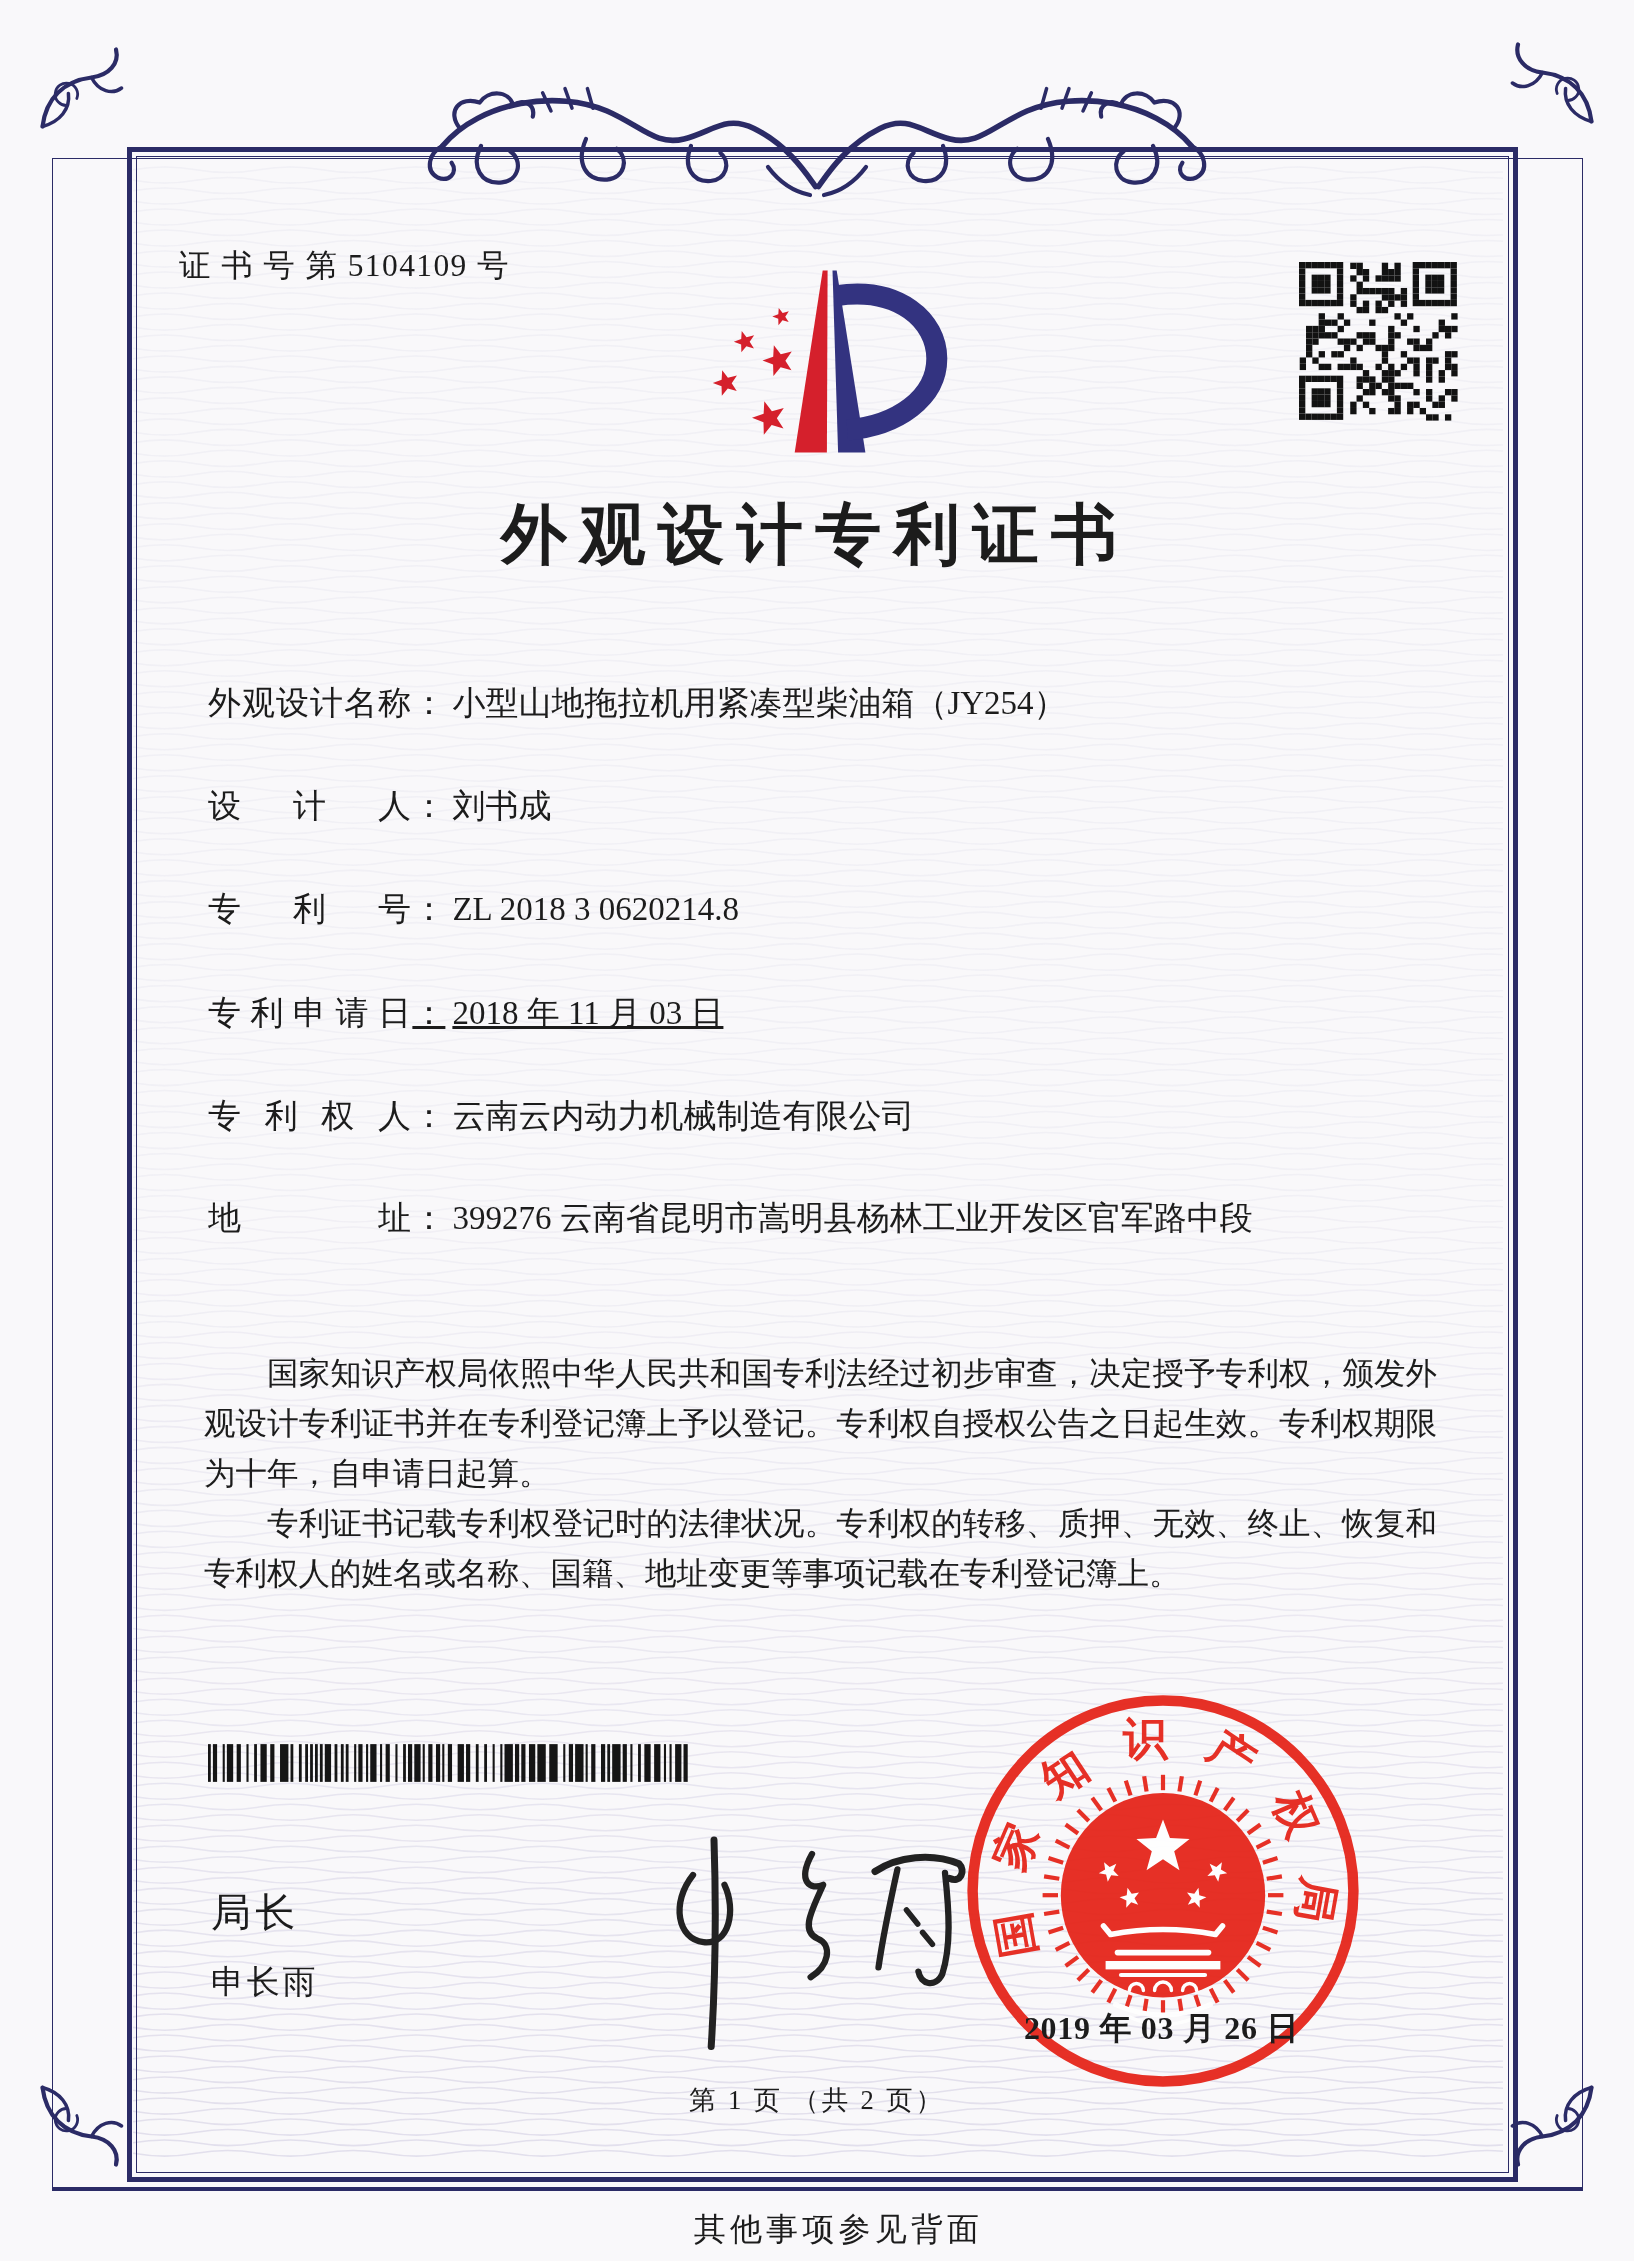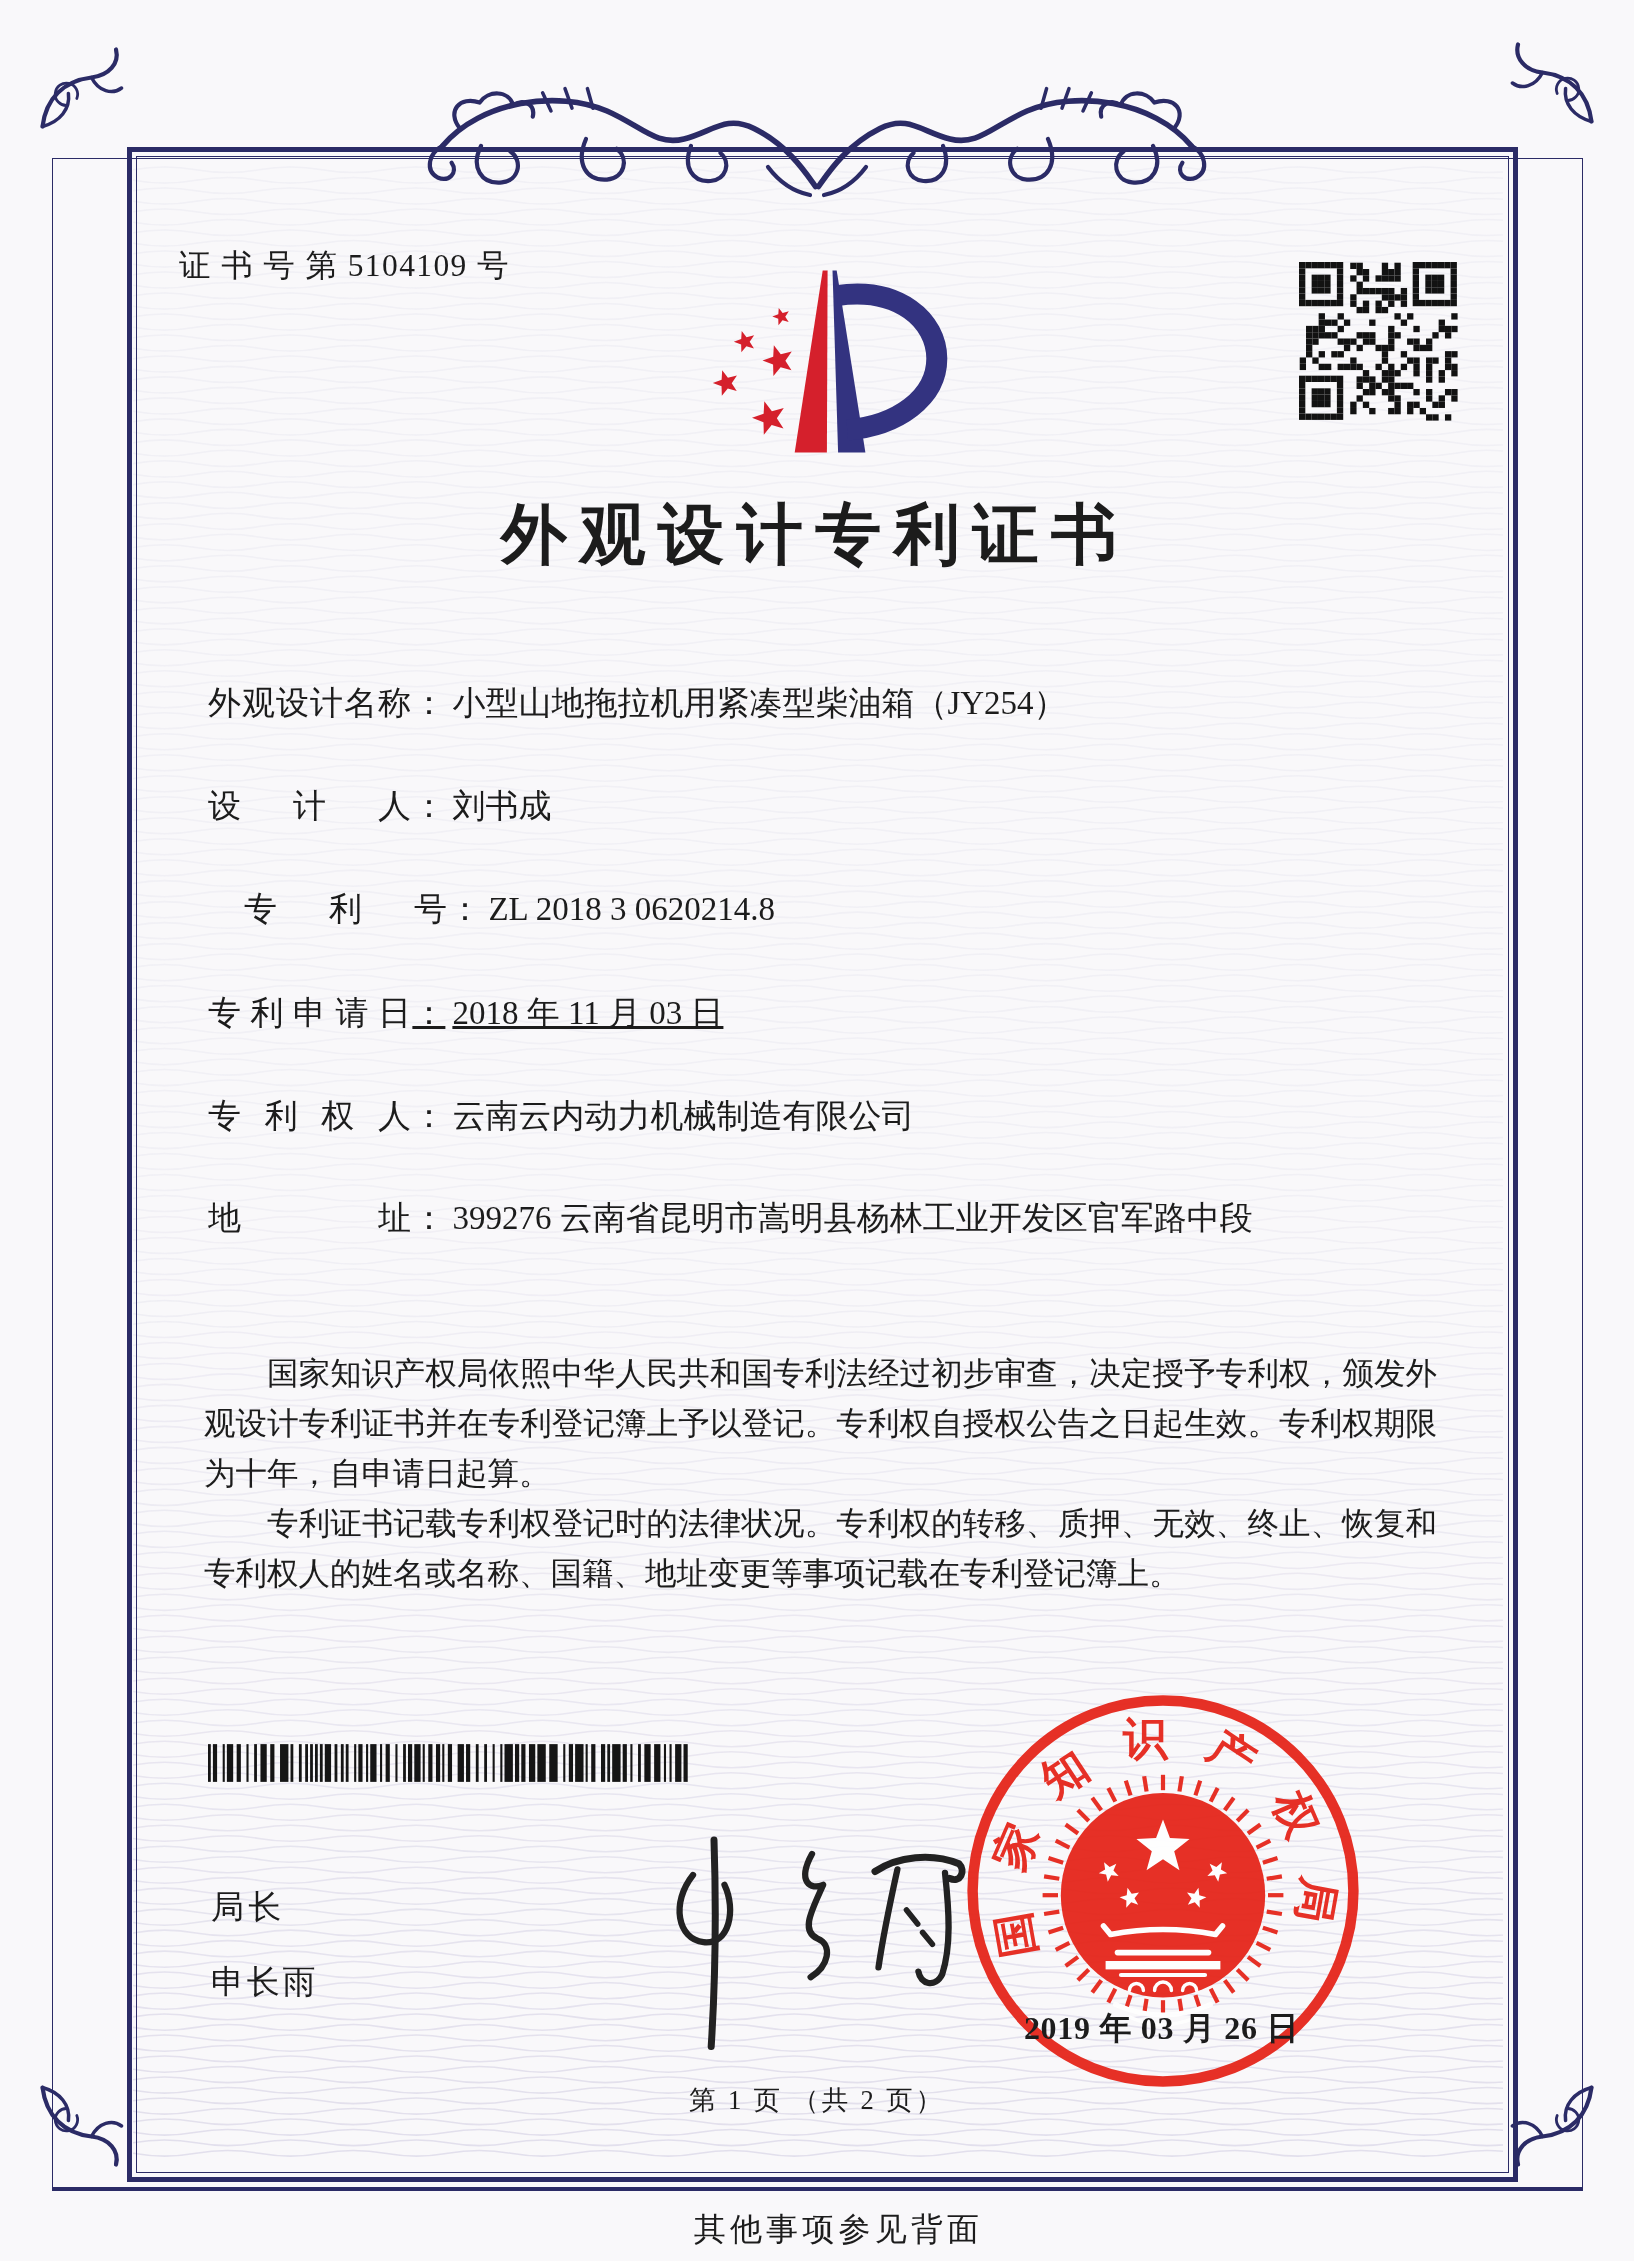--- a/index.html
+++ b/index.html
@@ -32,30 +32,30 @@
     left:0; right:16px; top:490px; text-align:center;
     font-size:66px; font-weight:700; letter-spacing:12.6px; text-indent:12.6px;
   }
   .field{left:208px; font-size:33px; white-space:nowrap;}
   .field .lbl{
     display:inline-block; width:203px; vertical-align:bottom;
     text-align:justify; text-align-last:justify;
   }
   .field .colon{margin-left:1.4px;}
   .field .val{margin-left:7px;}
-  .f0{top:681px;} .f1{top:784px;} .f2{top:887px;margin-left:36px;}
+  .f0{top:681px;} .f1{top:784px;} .f2{top:887px;}
   .f3{top:991px;text-decoration:underline;} .f4{top:1094px;} .f5{top:1196px;}
   .grant{left:208px; top:1300px; font-size:33px; white-space:nowrap;}
   .grant .pair2{position:absolute; left:617px; top:0; white-space:nowrap;}
   .paras{
     left:204px; top:1349px; width:1233px; font-size:31.5px; line-height:50px;
     text-align:justify;
   }
   .paras p{margin:0; text-indent:2em;}
-  .director-label{left:211px; top:1885px; font-size:33px; letter-spacing:4.2px;}
+  .director-label{left:211px; top:1885px; font-size:40px; letter-spacing:4.2px;}
   .director-name{left:211px; top:1960px; font-size:33px; letter-spacing:2.8px;}
   .seal-date{
     left:976px; top:2007px; width:371px; text-align:center;
     font-size:32px; font-weight:600; letter-spacing:0.7px; z-index:6;
   }
   .page-footer{left:0; right:0; top:2082px; text-align:center; font-size:26.6px; letter-spacing:2.8px;}
   .backside-note{left:0; right:0; top:2208px; text-align:center; font-size:32px; letter-spacing:4.2px;padding-left:43px;}
   
   .nstroke{stroke:var(--frame); fill:none; stroke-linecap:round; stroke-linejoin:round;}
   .redfill{fill:var(--logored);}

